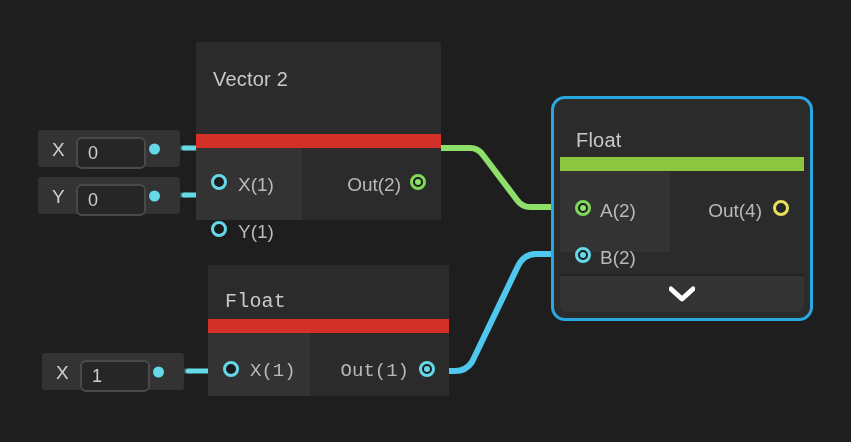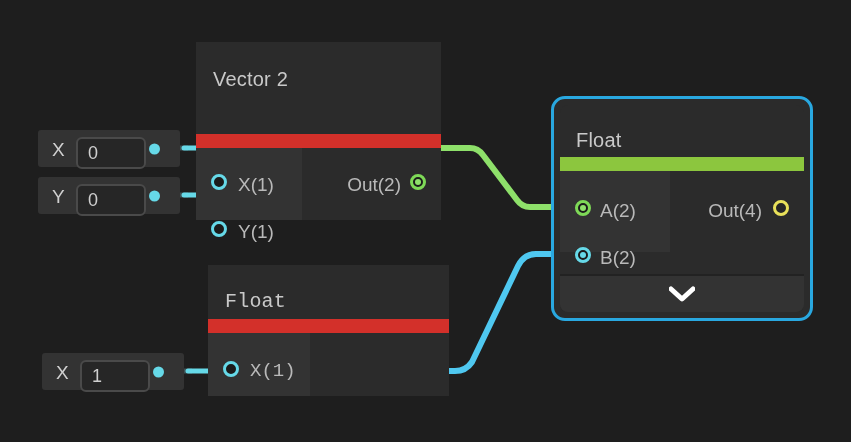--- a/index.html
+++ b/index.html
@@ -241,20 +241,24 @@
     </div>
   </div>
 
   <div class="node" style="left:208px; top:265px; width:241px; height:131px;font-family:Liberation Mono, monospace;">
     <div class="node-title">Float</div>
     <div class="accent-bar accent-red" style="top:54px;"></div>
     <div class="body-row" style="top:68px; height:63px;">
       <div class="in-col" style="width:102px; height:63px;">
         <div class="slot slot-in" style="top:38px; transform:translateY(-50%);">X(1)</div>
         <div class="port port-hollow-cyan" style="left:15px; top:36px; transform:translateY(-50%);"></div>
+      </div>
+      <div class="out-col" style="height:63px;">
+        <div class="slot slot-out" style="top:38px; transform:translateY(-50%);">Out(1)</div>
+        <div class="port port-filled-cyan" style="right:14px; top:36px; transform:translateY(-50%);"></div>
       </div>
     </div>
   </div>
 
   <div class="node-selected-frame" style="left:551px; top:96px; width:262px; height:225px;">
     <div class="node-inner">
       <div class="node-title" style="left:16px; top:25px;">Float</div>
       <div class="accent-bar accent-green" style="top:52px;"></div>
       <div class="body-row" style="top:66px; height:81px;">
         <div class="in-col" style="width:110px; height:81px;">

